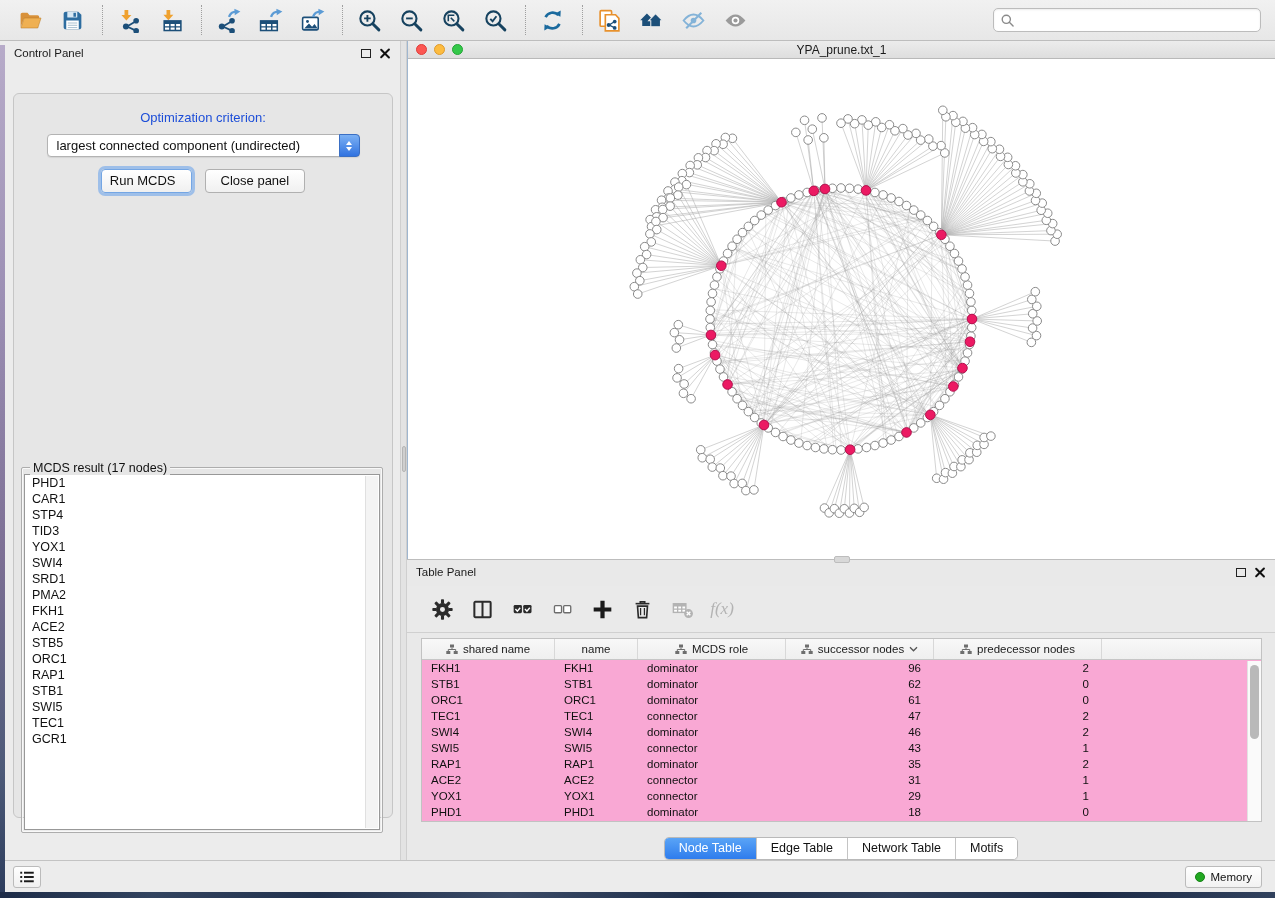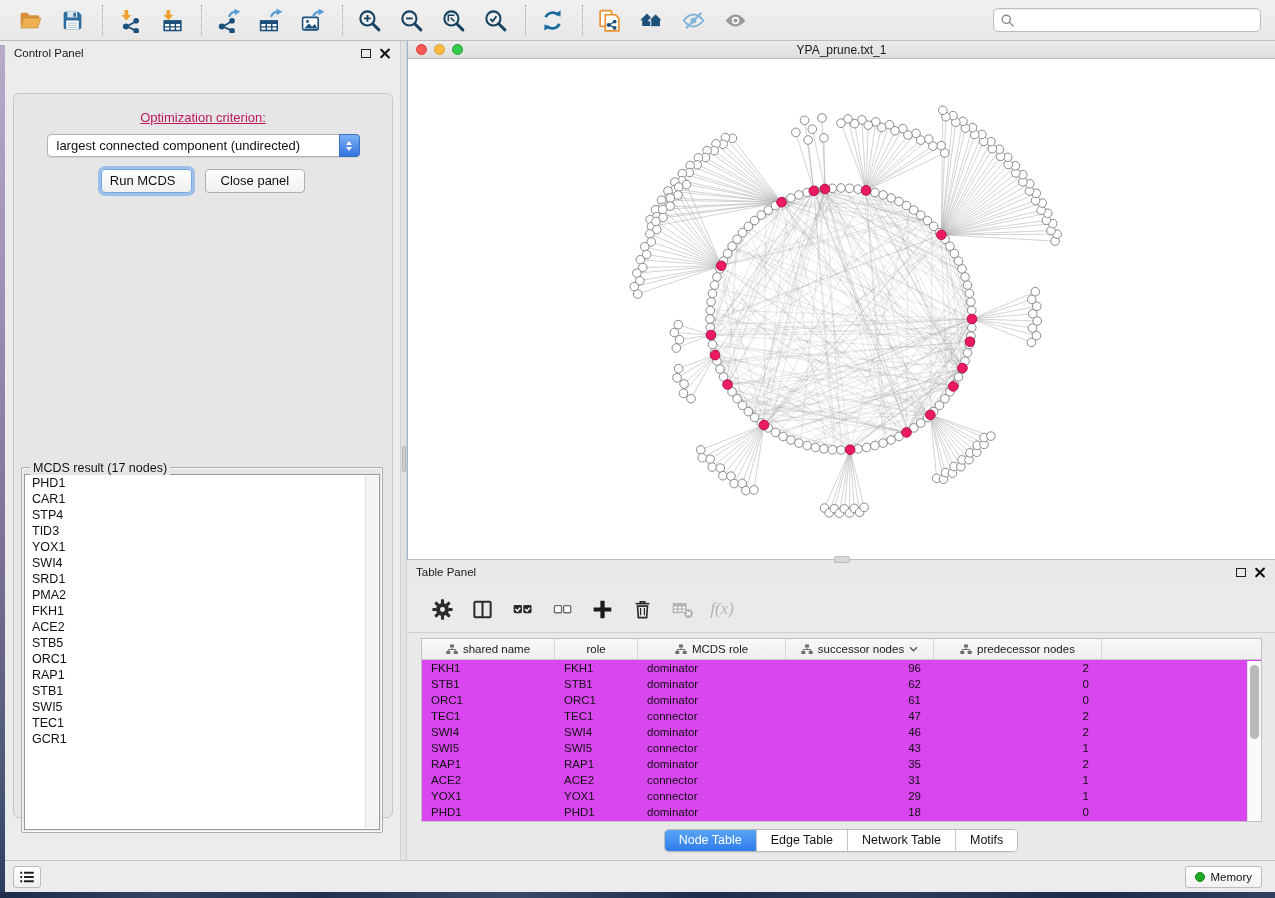--- a/index.html
+++ b/index.html
@@ -42,21 +42,21 @@
   .x-icon::before { transform:rotate(45deg); }
   .x-icon::after { transform:rotate(-45deg); }
 
   .cp-tabs { display:flex; justify-content:center; margin-top:6px; position:relative; z-index:2; }
   .cp-tab { font-size:12.5px; padding:3px 13px 4px; background:linear-gradient(#ffffff,#f2f2f2);
     border:1px solid #a8a8a8; border-radius:4px; margin-right:-1px; color:#111; }
   .cp-tab.selected { background:linear-gradient(#6cb1f7,#2e7bee); color:#fff; border-color:#3a7cd6; }
 
   .cp-inner { position:absolute; left:13px; right:7px; top:52px; bottom:42px;
     background:#e6e6e6; border:1px solid #c6c6c6; border-radius:6px; }
-  .opt-label { text-align:center; font-size:13px; margin-top:16px; color:#be185d;text-decoration:underline; }
+  .opt-label { text-align:center; font-size:13px; margin-top:16px; color:#1d4ed8; }
   .criterion { margin:9px auto 0; width:313px; height:23px; background:#fff; border:1px solid #b3b3b3;
     border-radius:4px; display:flex; align-items:center; box-shadow:0 1px 1px rgba(0,0,0,.08); }
   .criterion .val { flex:1; font-size:13px; padding-left:9px; color:#111; white-space:nowrap; }
   .stepper { width:21px; height:23px; margin:-1px -1px -1px 0; border-radius:0 4px 4px 0;
     background:linear-gradient(#7cb1f4,#3173e0); display:flex; flex-direction:column;
     align-items:center; justify-content:center; gap:2px; border:1px solid #3a6fc4; }
   .stepper i { width:0; height:0; border-left:3.5px solid transparent; border-right:3.5px solid transparent; }
   .stepper i.up { border-bottom:4.5px solid #fff; }
   .stepper i.dn { border-top:4.5px solid #fff; }
   .btn-row { display:flex; justify-content:center; gap:13px; margin-top:12px; }
@@ -101,36 +101,36 @@
 
   
   .table-panel { flex:1; background:#e9e9e9; display:flex; flex-direction:column; min-height:0;
     border-top:1px solid #bdbdbd; }
   .tp-toolbar { height:47px; flex:0 0 47px; background:#eaeaea; border-bottom:1px solid #d0d0d0;
     display:flex; align-items:center; padding-left:18px; margin-top:2px; }
   .tp-btn { width:34px; height:32px; display:flex; align-items:center; justify-content:center; margin-right:6px; }
   .tp-btn svg { width:23px; height:23px; }
   .fx-label { font-family:"Liberation Serif","DejaVu Serif",serif; font-style:italic; font-size:17px; color:#b3b3b3; }
 
-  .tbl-wrap { position:relative; margin:5px 13px 0 14px; height:184px; background:#d946ef;
+  .tbl-wrap { position:relative; margin:5px 13px 0 14px; height:184px; background:#f9a8d4;
     border:1px solid #c2c2c2; overflow:hidden; }
   .tbl-header { display:flex; height:21px; background:linear-gradient(#f8f8f8,#efefef);
     border-bottom:1px solid #c6c6c6; }
   .th { display:flex; align-items:center; justify-content:center; gap:5px; font-size:11.5px; color:#1a1a1a;
     border-right:1px solid #d8d8d8; overflow:hidden; white-space:nowrap; flex:0 0 auto; }
   .th.fill { flex:1; border-right:none; }
   .tbl-row { display:flex; height:16px; align-items:center; }
   .td { font-size:11.5px; color:#111; white-space:nowrap; overflow:hidden; flex:0 0 auto; }
   .td.left { padding-left:9px; text-align:left; }
   .td.right { padding-right:13px; text-align:right; }
   .tbl-vscroll { position:absolute; top:22px; bottom:0; right:0; width:14px; background:#fafafa;
     border-left:1px solid #e2e2e2; }
   .tbl-thumb { position:absolute; top:4px; left:2px; width:9px; height:74px; background:#b9b9b9; border-radius:5px; }
 
-  .table-tabs { display:flex; justify-content:center; margin-top:7px;text-align:right; }
+  .table-tabs { display:flex; justify-content:center; margin-top:15px;text-align:right; }
   .tt-group { display:flex; border:1px solid #b9b9b9; border-radius:5px; overflow:hidden;
     background:#fff; box-shadow:0 1px 1px rgba(0,0,0,.07); }
   .tt-tab { font-size:12.5px; padding:3px 14px 4px; color:#111; border-right:1px solid #c4c4c4; background:#fff; }
   .tt-tab:last-child { border-right:none; }
   .tt-tab.selected { background:linear-gradient(#5aa4f6,#2e7ced); color:#fff; }
 
   
   .statusbar { height:32px; flex:0 0 32px; background:#ececec; border-top:1px solid #c3c3c3;
     display:flex; align-items:center; padding:0 13px; }
   .sb-left-btn { width:28px; height:22px; background:linear-gradient(#fff,#f0f0f0); border:1px solid #bbb;
@@ -1178,21 +1178,21 @@
                       <rect x="4" y="0.5" width="4" height="3"></rect>
                       <rect x="0.3" y="7" width="4" height="3"></rect>
                       <rect x="7.7" y="7" width="4" height="3"></rect>
                     </g>
                     <path d="M6 3.5v2M2.3 7V5.5h7.4V7" fill="none" stroke="#6e6e6e" stroke-width="1"></path>
                   </svg>
                 </span>
                 <span>shared name</span>
               </div>
               <div class="th" style="width: 83px;">
-                <span>role</span>
+                <span>name</span>
               </div>
               <div class="th" style="width: 148px;">
                 <span style="display:flex">
                   <svg width="12" height="11" viewBox="0 0 12 11">
                     <g fill="#6e6e6e">
                       <rect x="4" y="0.5" width="4" height="3"></rect>
                       <rect x="0.3" y="7" width="4" height="3"></rect>
                       <rect x="7.7" y="7" width="4" height="3"></rect>
                     </g>
                     <path d="M6 3.5v2M2.3 7V5.5h7.4V7" fill="none" stroke="#6e6e6e" stroke-width="1"></path>

